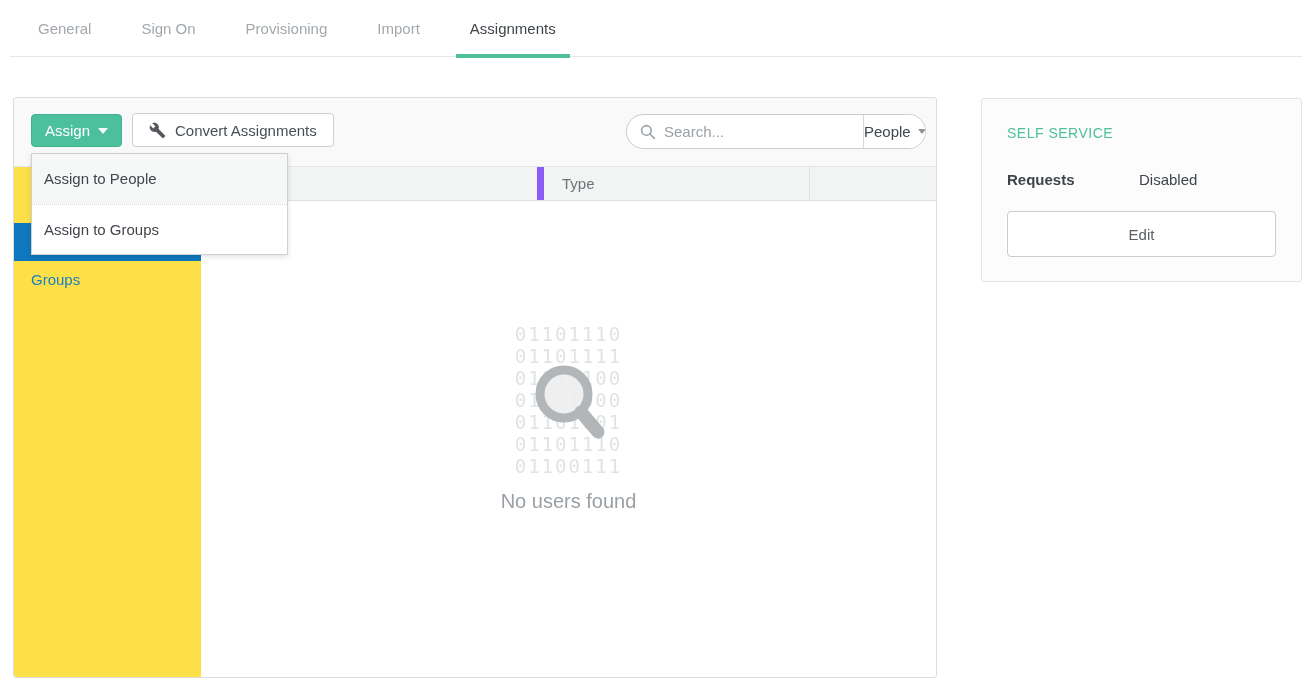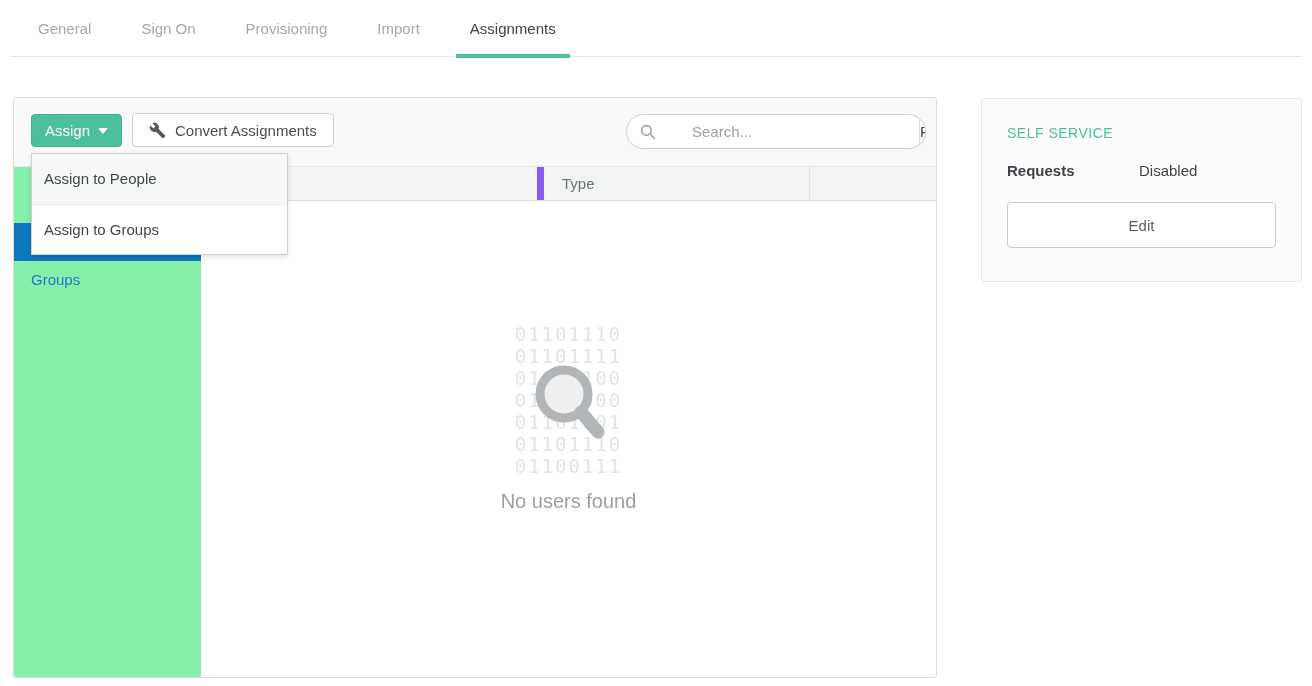--- a/index.html
+++ b/index.html
@@ -24,41 +24,41 @@
   .btn-assign { position: absolute; left: 17px; top: 16px; height: 33px; padding: 0 13px;
                 background: #4cbf9c; border: 1px solid #42b291; border-radius: 4px;
                 color: #fff; font-size: 15px; display: flex; align-items: center; gap: 8px; cursor: pointer; }
   .caret-down { display: inline-block; width: 0; height: 0; border-left: 5px solid transparent;
                 border-right: 5px solid transparent; border-top: 6px solid currentColor; opacity: .95; }
   .btn-convert { position: absolute; left: 118px; top: 15px; height: 34px; padding: 0 16px;
                  background: #fff; border: 1px solid #cfcfcf; border-radius: 4px; color: #4a4f54;
                  font-size: 15px; display: flex; align-items: center; gap: 9px; cursor: pointer; }
   .search-pill { position: absolute; left: 612px; top: 16px; width: 300px; height: 35px;
                  background: #fff; border: 1px solid #cccccc; border-radius: 18px;
-                 display: flex; align-items: center; overflow: hidden; gap: 28px; }
+                 display: flex; align-items: center; overflow: hidden; }
   .search-pill input { flex: 1; border: none; outline: none; font-size: 15px; color: #41464b;
                        background: transparent; font-family: "Liberation Sans", sans-serif; }
   .search-pill input::placeholder { color: #9ba1a5; }
   .search-icon-wrap { padding: 0 8px 0 13px; display: flex; align-items: center; }
   .scope-box { width: 90px; height: 100%; border-left: 1px solid #d8d8d8; display: flex;
                align-items: center; justify-content: center; gap: 7px; font-size: 15px;
                color: #41464b; cursor: pointer; background: #fff; }
   .scope-box .caret-down { color: #8a9094; border-top-width: 5px; border-left-width: 4px; border-right-width: 4px; }
 
   
   .thead { position: absolute; left: 187px; right: 0; top: 69px; height: 34px;
            background: #f2f3f3; border-bottom: 1px solid #e0e0e0; display: flex; }
   .th { font-size: 15px; color: #6e7478; line-height: 33px; padding-left: 18px; }
   .th.c1 { width: 336px; }
   .th.c2 { width: 272px; border-left: 7px solid #8b5cf6; }
   .th.c3 { flex: 1; border-left: 1px solid #e2e2e2; }
 
   
   .filterbar { position: absolute; left: 0; top: 69px; bottom: 0; width: 187px;
-               background: #86efac; border-radius: 0 0 0 3px; }
+               background: #fde047; border-radius: 0 0 0 3px; }
   .filter-item { position: absolute; left: 0; width: 187px; height: 38px; line-height: 38px;
                  padding-left: 17px; font-size: 15px; cursor: pointer; }
   .filter-people { top: 56px; background: #0f77bd; color: #ffffff; z-index: 5; }
   .filter-groups { top: 94px; color: #1b7ec2; }
 
   
   .assign-menu { position: absolute; left: 17px; top: 55px; width: 257px; z-index: 30;
                  background: #fff; border: 1px solid #d0d0d0;
                  box-shadow: 0 2px 5px rgba(0,0,0,.12); }
   .assign-menu .item { height: 50px; line-height: 50px; padding-left: 12px;
@@ -71,21 +71,21 @@
                   font-family: "DejaVu Sans Mono", monospace; font-size: 19px; line-height: 22px;
                   letter-spacing: 2px; color: #e1e3e4; user-select: none; }
   .empty-msg { position: absolute; left: 187px; right: 0; top: 392px; text-align: center;
                font-size: 20px; color: #9aa0a3; }
   .magnifier { position: absolute; left: 517px; top: 264px; z-index: 2; }
 
   
   .panel { position: absolute; left: 981px; top: 98px; width: 321px; height: 184px;
            background: #fcfcfc; border: 1px solid #e4e4e4; border-radius: 3px; padding: 26px 25px; }
   .panel-title { font-size: 14px; color: #4cbf9c; letter-spacing: .5px; }
-  .panel-row { margin-top: 21px; display: flex; font-size: 15px; color: #3f444a; }
+  .panel-row { margin-top: 30px; display: flex; font-size: 15px; color: #3f444a; }
   .panel-row .lbl { font-weight: bold; width: 132px; }
   .btn-edit { margin-top: 23px; width: 100%; height: 46px; background: #fff;
               border: 1px solid #cccccc; border-radius: 4px; font-size: 15px; color: #5b6065;
               font-family: "Liberation Sans", sans-serif; cursor: pointer; }
 </style>
 </head>
 <body>
 
 <div class="screen">
 

